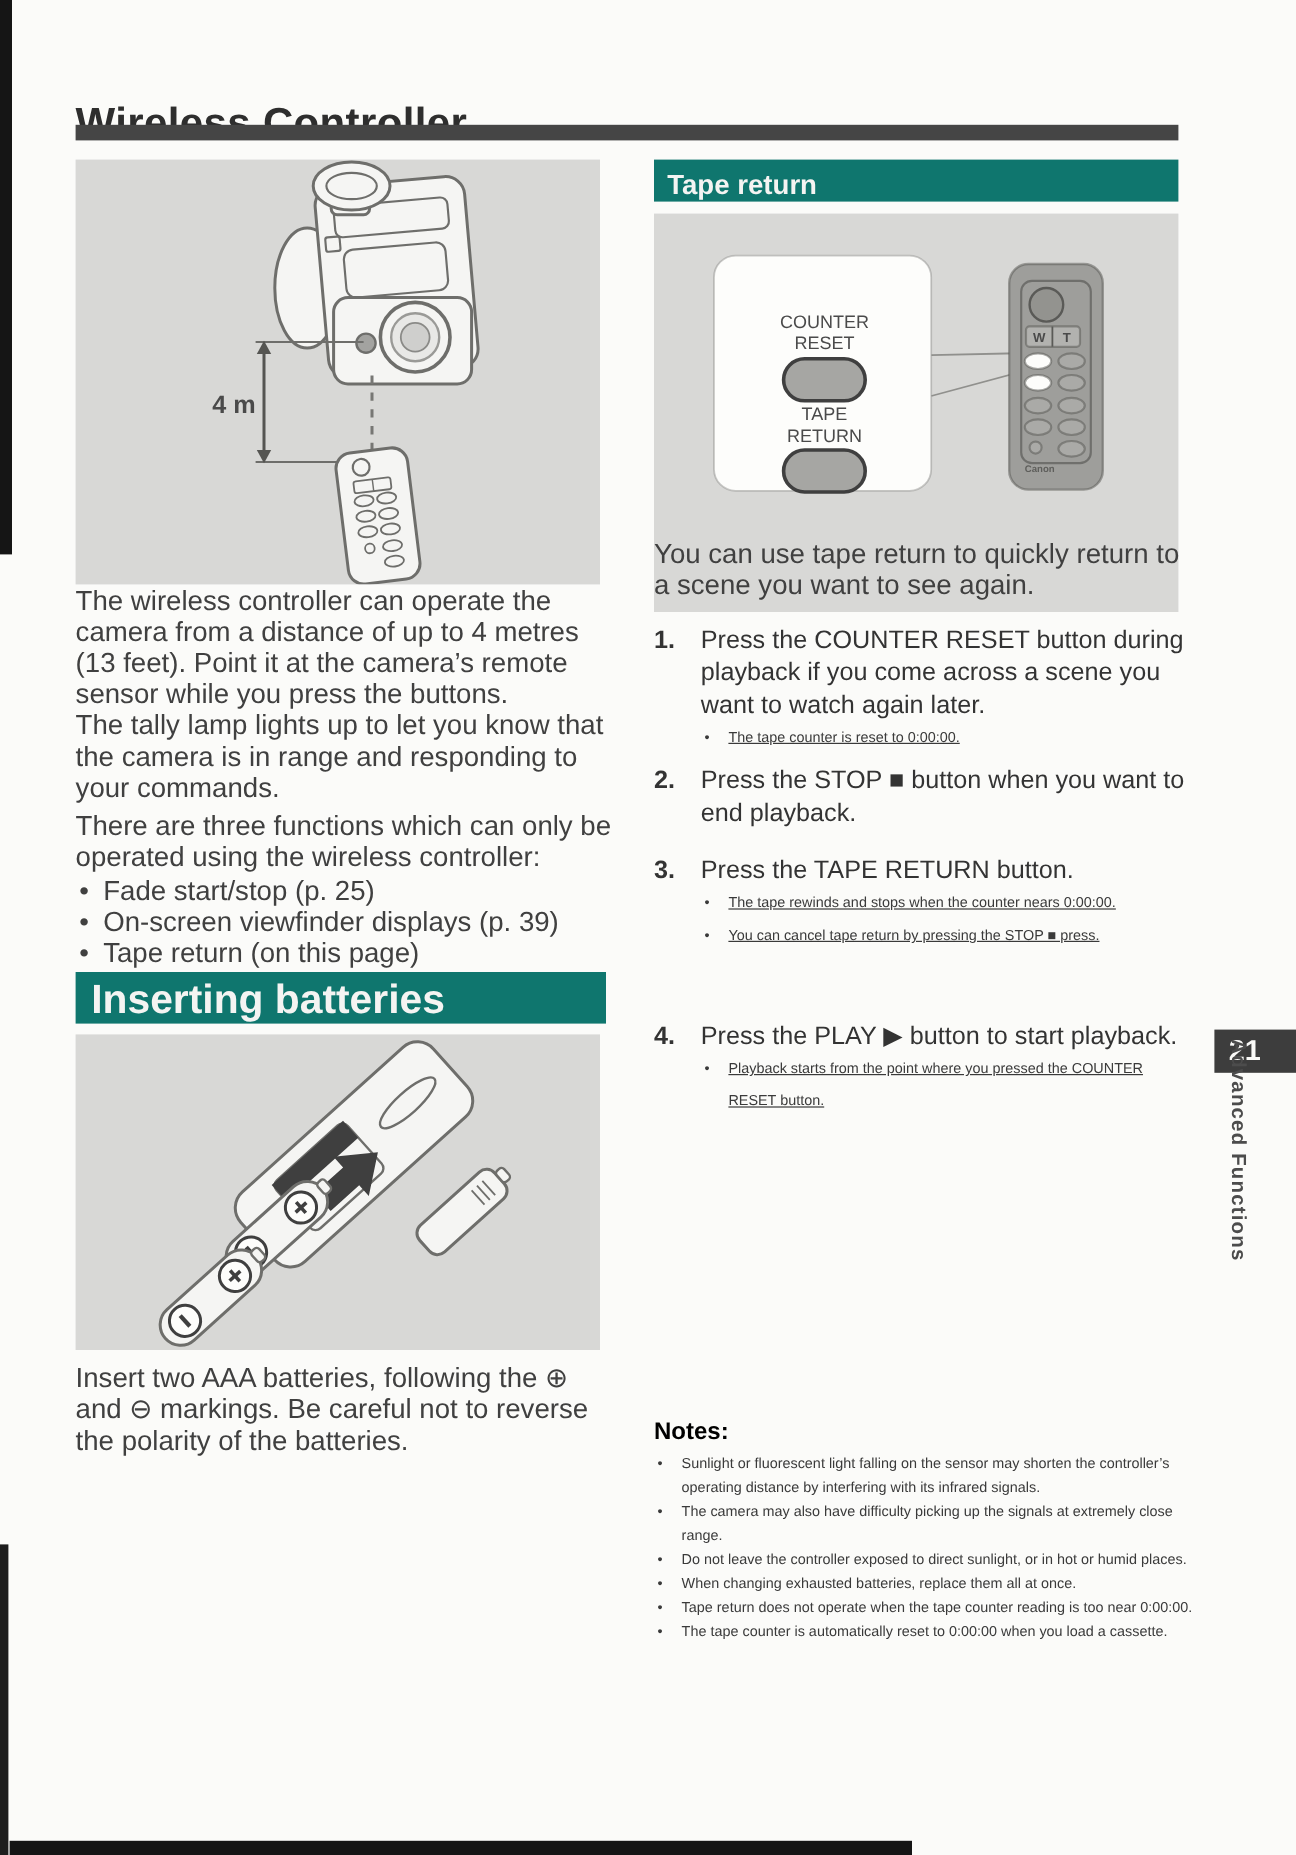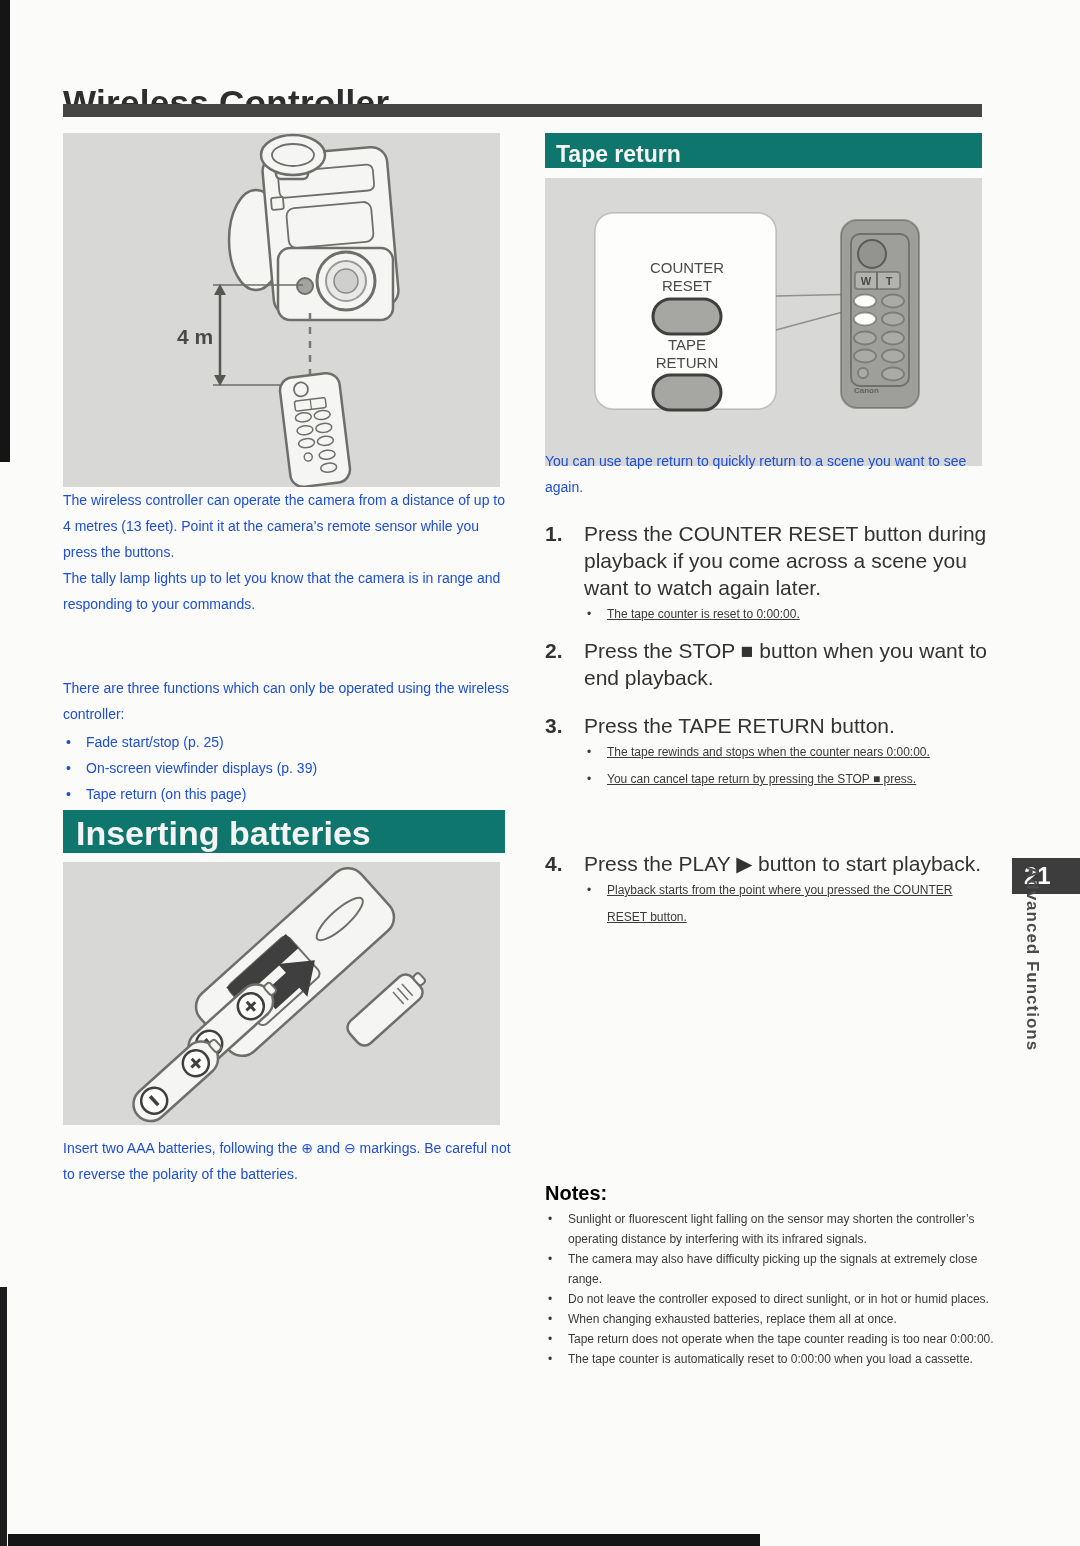--- a/index.html
+++ b/index.html
@@ -27,23 +27,23 @@
     display:flex; align-items:flex-end;
   }
   .bar-tape      { left:545px; top:133px; width:437px; height:35px; font-size:23px; padding-left:11px; box-sizing:border-box;}
   .bar-batteries { left:63px;  top:810px; width:442px; height:43px; font-size:34px; padding-left:13px; box-sizing:border-box;}
 
   .figure {
     position:absolute; background:#d8d8d6; overflow:hidden;
   }
   .fig-distance  { left:63px;  top:133px; width:437px; height:354px; }
   .fig-batteries { left:63px;  top:862px; width:437px; height:263px; }
-  .fig-buttons   { left:545px; top:178px; width:437px; height:288px; }
-
-  .body-text { position:absolute; font-size:14px; line-height:26px; color:#1d4ed8; }
+  .fig-buttons   { left:545px; top:178px; width:437px; height:332px; }
+
+  .body-text { position:absolute; font-size:23px; line-height:26px; color:#404040; }
   .text-a      { left:63px; top:487px; width:448px; }
   .text-b      { left:63px; top:675px; width:448px; }
   .text-insert { left:63px; top:1135px; width:448px; }
   .text-intro  { left:545px; top:448px; width:444px; }
 
   ul.plain { list-style:none; margin:0; padding:0; }
   ul.plain li { position:relative; padding-left:23px; }
   ul.plain li::before { content:"\2022"; position:absolute; left:3px; }
 
   .step { position:absolute; left:545px; width:444px; display:flex; }

